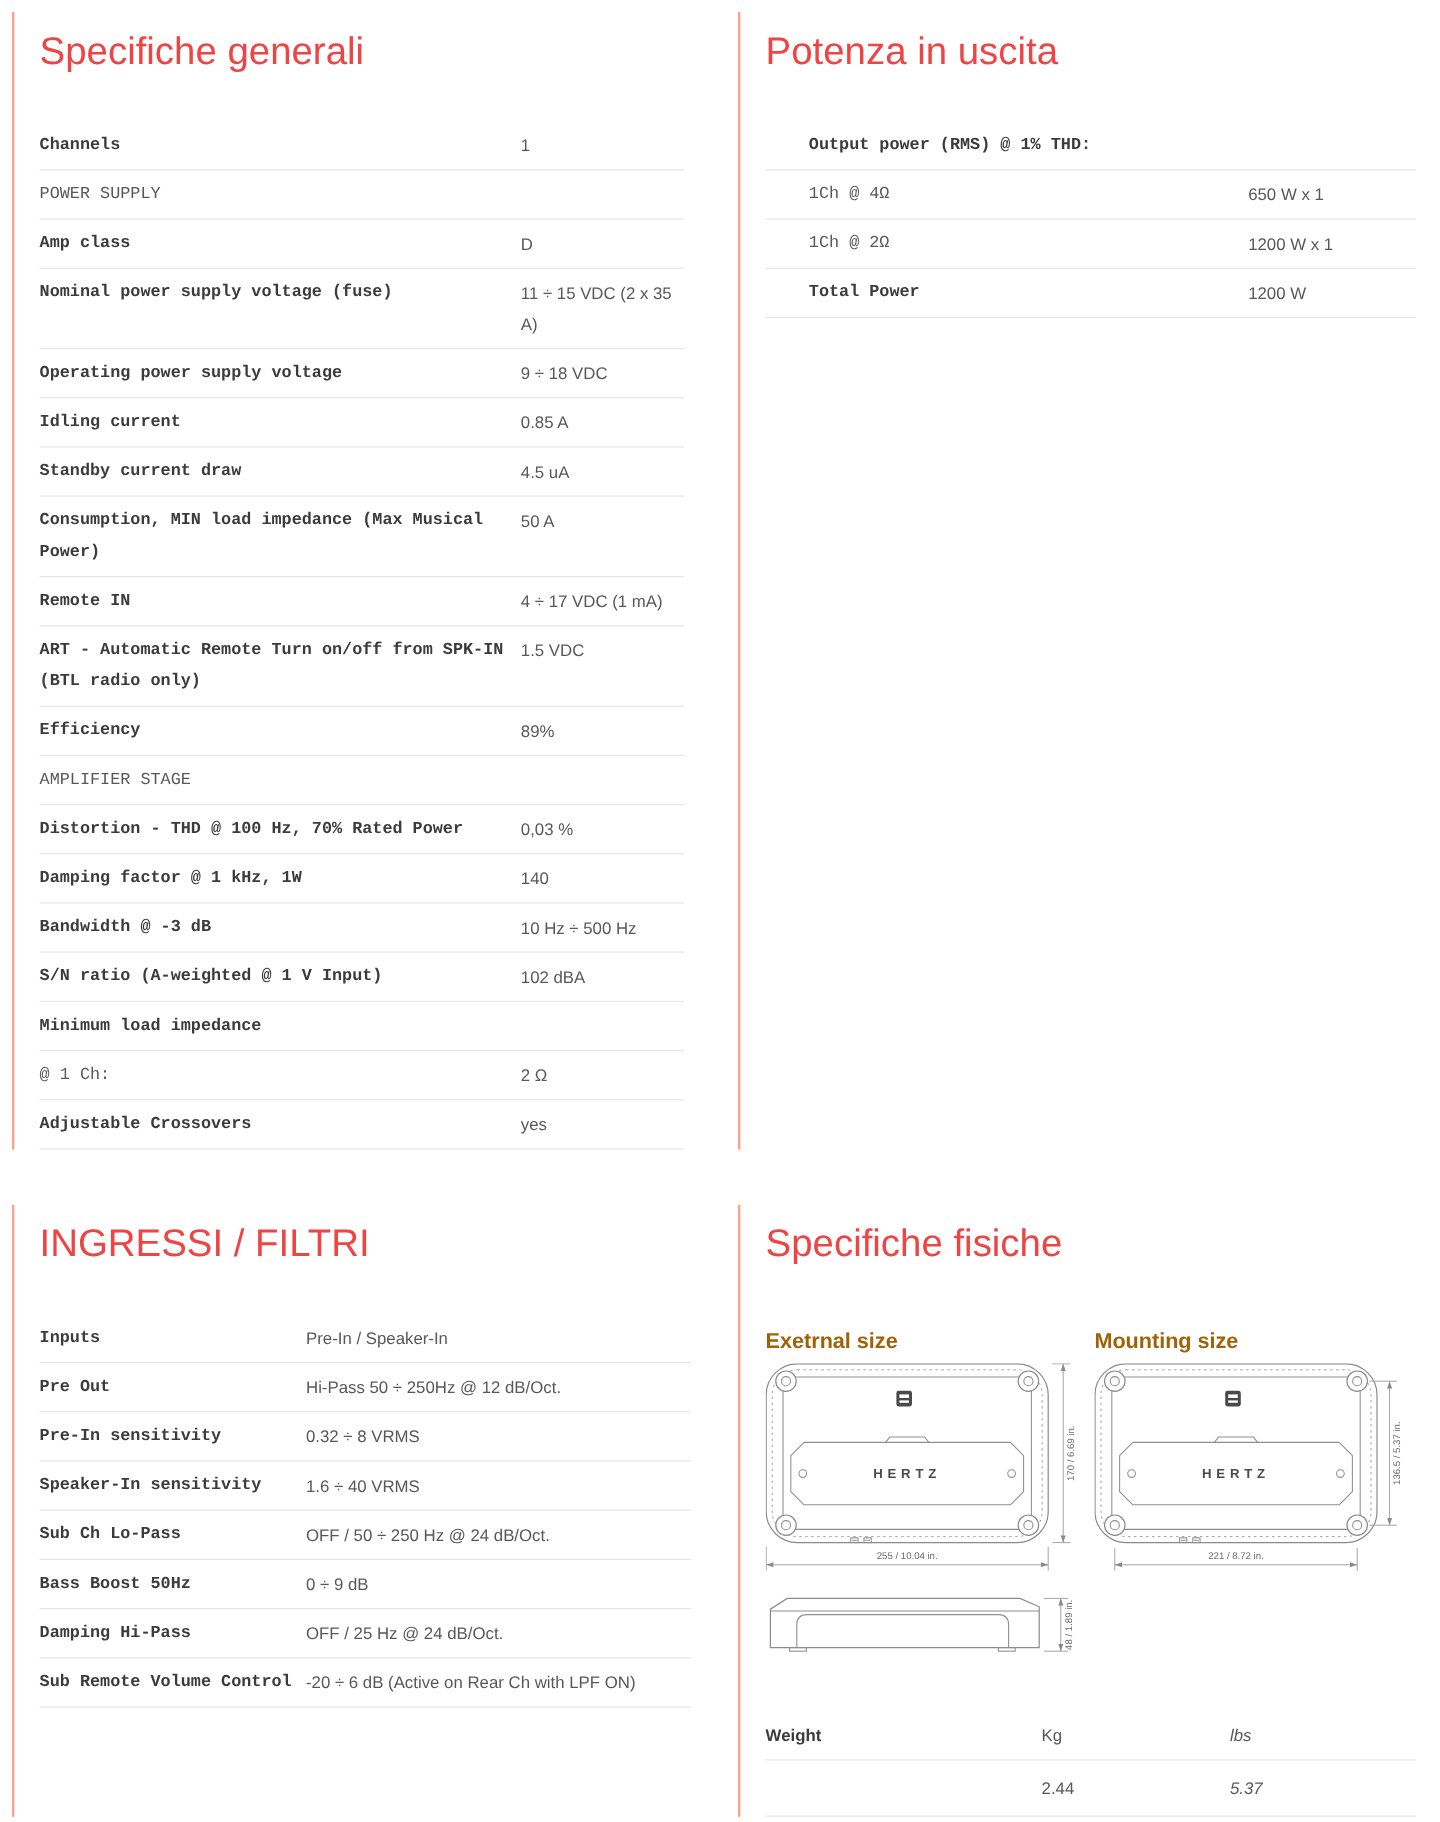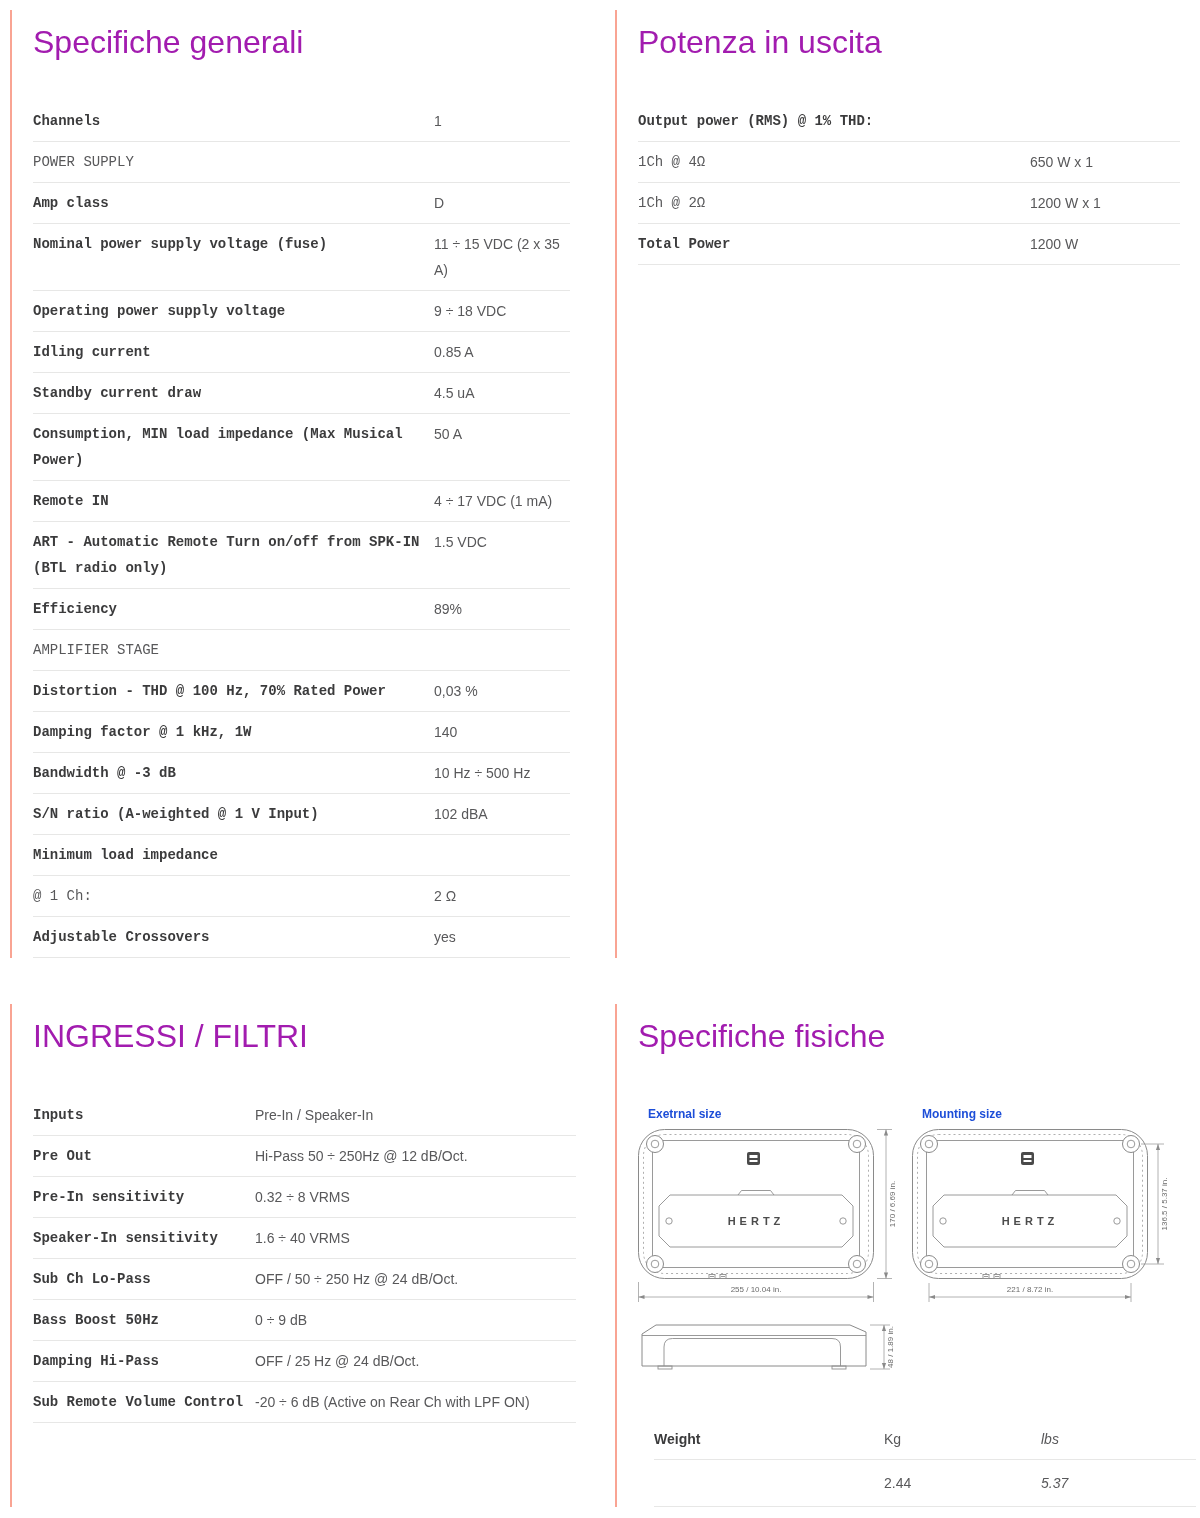--- a/index.html
+++ b/index.html
@@ -1,47 +1,47 @@
 <!DOCTYPE html>
 <html><head>
 <meta charset="utf-8">
 <style>
   html,body { margin:0; padding:0; background:#ffffff; }
   body { width:1200px; font-family:"Liberation Sans", sans-serif; color:#3b3b3c; }
   .page { display:grid; grid-template-columns:605px 585px; padding:10px 0 24px 10px; row-gap:46px; }
   .spec-section { border-left:2px solid #f9a493; padding:14px 18px 0 21px; box-sizing:border-box; }
-  .title { margin:0 0 40px 0; font-size:32px; font-weight:400; color:#a21caf; line-height:1.15; }
+  .title { margin:0 0 40px 0; font-size:32px; font-weight:400; color:#ef4444; line-height:1.15; }
   .table { }
   .row { display:flex; border-bottom:1px solid #e7e7e6; padding:7px 0; }
   .cell { font-size:14px; line-height:26px; }
   .cell.label { font-weight:700; color:#3b3b3c; padding-right:10px; box-sizing:border-box;font-family:Liberation Mono, monospace; }
   .row.muted .label { font-weight:400; color:#58585a; }
   .cell.value { font-weight:400; color:#58585a; }
   .table-general { width:537px; }
   .table-general .label { width:401px; }
   .table-general .value { width:136px; }
   .table-power { width:542px; }
-  .table-power .label { width:392px; }
+  .table-power .label { width:392px;margin-left:36px; }
   .table-power .value { width:150px; }
   .table-inputs { width:543px; }
   .table-inputs .label { width:222px; }
   .table-inputs .value { width:321px; }
   
   .diagrams { margin-top:52px; display:flex; flex-wrap:wrap; column-gap:12px; row-gap:14px; width:545px; }
   .diagram { width:262px; }
-  .diagram-label { font-size:12px; font-weight:700; color:#1d4ed8; margin:0 0 8px 10px; }
+  .diagram-label { font-size:18px; font-weight:700; color:#a16207; margin:0 0 8px 0; }
   .diagram svg { display:block; }
   .outline { fill:#ffffff; stroke:#8a8a8a; stroke-width:1; }
   .thin { fill:none; stroke:#8f8f8f; stroke-width:0.9; }
   .dashed { fill:none; stroke:#9a9a9a; stroke-width:0.8; stroke-dasharray:2 3; }
   .dim { stroke:#a0a0a0; stroke-width:0.8; fill:none; }
   .dim-arrow { fill:#8a8a8a; stroke:none; }
   .dim-text { font-family:"Liberation Sans",sans-serif; font-size:8px; fill:#6b6b6b; }
   .brand-text { font-family:"Liberation Sans",sans-serif; font-size:11px; font-weight:700; letter-spacing:4px; fill:#4c4c4c; }
-  .weight-table { width:542px; margin-top:34px;margin-left:16px; }
+  .weight-table { width:542px; margin-top:34px; }
   .weight-row { display:flex; border-bottom:1px solid #e7e7e6; padding:8px 0; }
   .weight-row .cell { line-height:24px; }
   .w-label { width:230px; font-weight:700; color:#3b3b3c; }
   .w-col1 { width:157px; color:#58585a; }
   .w-col2 { width:155px; color:#58585a;font-style:italic; }
   .weight-values { padding:11px 0; }
 </style>
 </head>
 <body>
 

